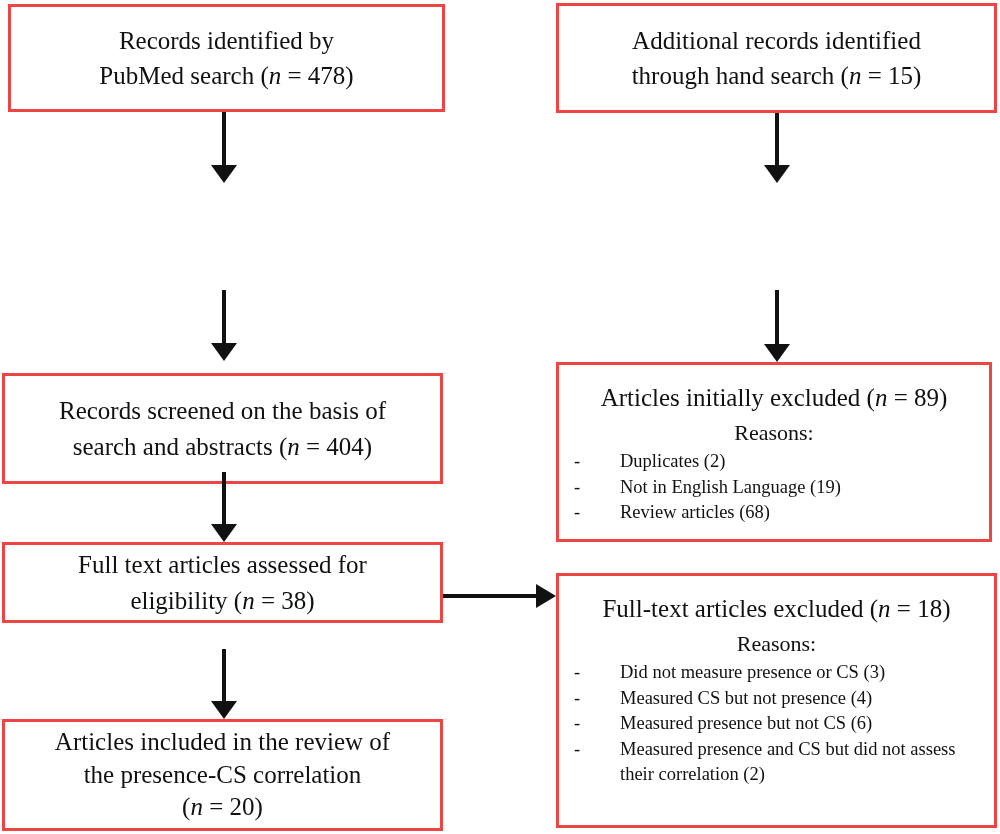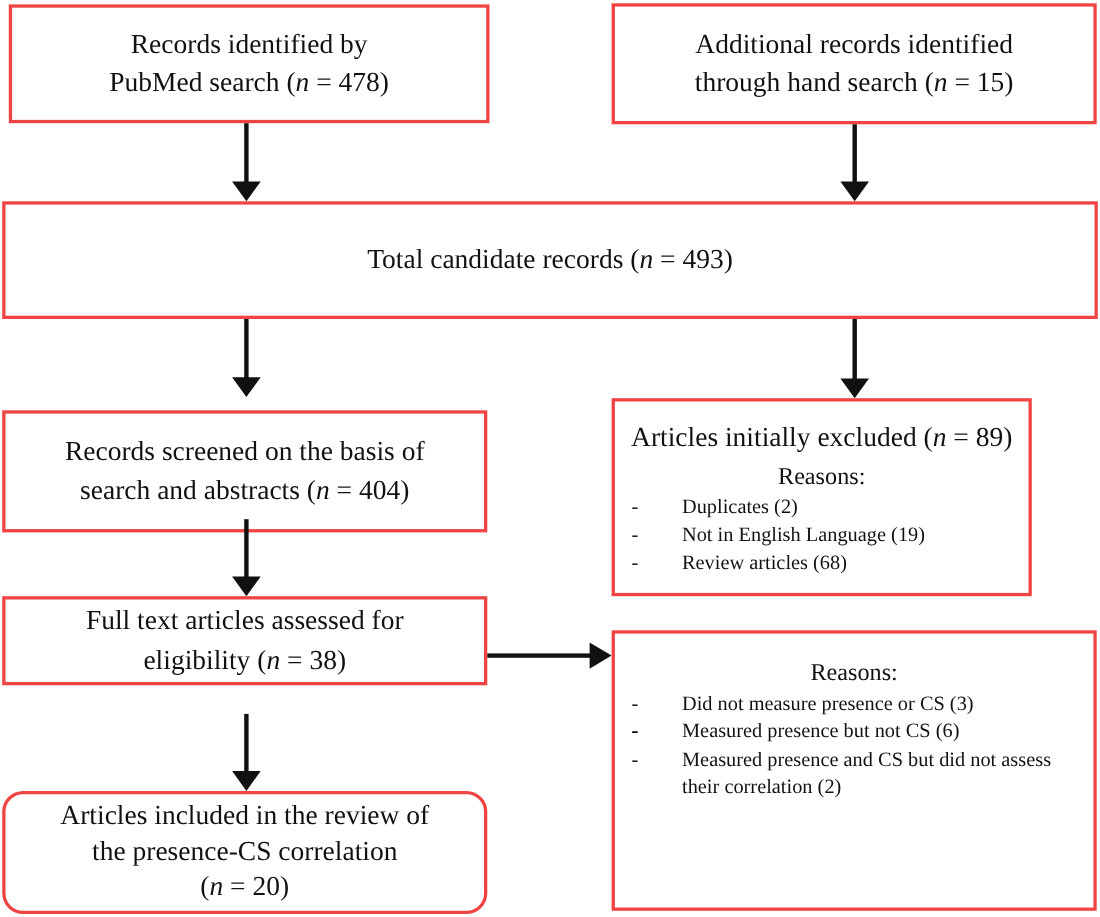--- a/index.html
+++ b/index.html
@@ -29,24 +29,24 @@
   .box.simple p { margin: 0; }
   .box.tight { line-height: 1.3; }
   .n { font-style: italic; }
 
   
   #box-pubmed     { left: 8px;   top: 4px;   width: 437px; height: 108px; }
   #box-handsearch { left: 556px; top: 3px;   width: 441px; height: 110px; }
   #box-total      { left: 2px;   top: 183px; width: 996px; height: 107px; }
   #box-screened   { left: 2px;   top: 361px; width: 441px; height: 111px; margin-top: 12px; }
   #box-fulltext   { left: 2px;   top: 542px; width: 441px; height: 81px; }
-  #box-included   { left: 2px;   top: 719px; width: 441px; height: 112px; border-radius: 19px; }
+  #box-included   { left: 2px;   top: 719px; width: 441px; height: 112px; }
 
   
-  #box-excluded1  { left: 556px; top: 362px; width: 382px; height: 180px; }
+  #box-excluded1  { left: 556px; top: 362px; width: 436px; height: 180px; }
   #box-excluded2  { left: 556px; top: 573px; width: 441px; height: 255px; }
   .box.excl { padding-top: 17px; }
   .excl-title {
     text-align: center;
     font-size: 25px;
     line-height: 1.3;
   }
   .reasons-label {
     text-align: center;
     font-size: 22px;
@@ -132,25 +132,20 @@
 
   <div class="varrow" id="arrow-pubmed-to-total">
     <div class="shaft"></div>
     <div class="head"></div>
   </div>
   <div class="varrow" id="arrow-handsearch-to-total">
     <div class="shaft"></div>
     <div class="head"></div>
   </div>
 
-  <div class="box simple" id="box-total">
-    <p>
-      <span>Total candidate records (</span><span class="n">n</span><span> = 493)</span>
-    </p>
-  </div>
 
   <div class="varrow" id="arrow-total-to-screened">
     <div class="shaft"></div>
     <div class="head"></div>
   </div>
   <div class="varrow" id="arrow-total-to-excluded1">
     <div class="shaft"></div>
     <div class="head"></div>
   </div>
 
@@ -184,24 +179,27 @@
       <span>eligibility (</span><span class="n">n</span><span> = 38)</span>
     </p>
   </div>
 
   <div class="harrow" id="arrow-fulltext-to-excluded2">
     <div class="shaft"></div>
     <div class="head"></div>
   </div>
 
   <div class="box excl" id="box-excluded2">
+    <div class="excl-title">
+      <span>Full-text articles excluded (</span><span class="n">n</span><span> = 18)</span>
+    </div>
     <div class="reasons-label">Reasons:</div>
     <ul class="reasons">
       <li><span class="dash">-</span><span>Did not measure presence or CS (3)</span></li>
-      <li><span class="dash">-</span></li>
+      <li><span class="dash">-</span><span>Measured CS but not presence (4)</span></li>
       <li><span class="dash">-</span><span>Measured presence but not CS (6)</span></li>
       <li><span class="dash">-</span><span>Measured presence and CS but did not assess their correlation (2)</span></li>
     </ul>
   </div>
 
   <div class="varrow" id="arrow-fulltext-to-included">
     <div class="shaft"></div>
     <div class="head"></div>
   </div>
 

